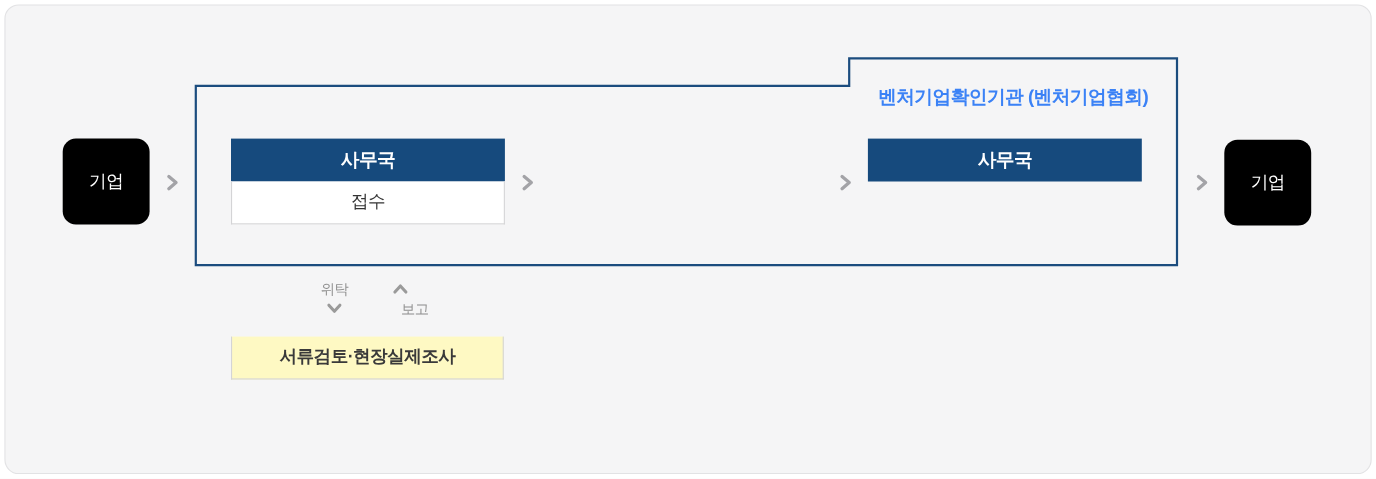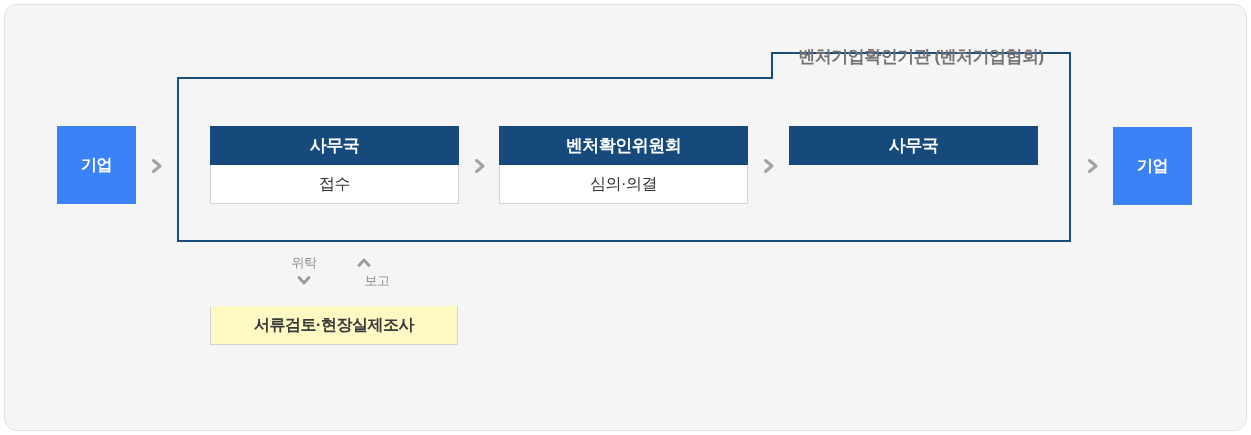--- a/index.html
+++ b/index.html
@@ -15,32 +15,33 @@
     position: absolute; left: 4px; top: 4px;
     width: 1243px; height: 427px;
     background: #f5f5f6;
     border: 1px solid #e2e2e4;
     border-radius: 13px;
   }
 
   .outline-svg { position: absolute; left: 0; top: 0; width: 1251px; height: 435px; pointer-events: none; }
 
   .tab-label {
-    position: absolute; left: 772px; top: 46px; width: 298px; height: 21px;
+    position: absolute; left: 772px; top: 78px; width: 298px; height: 21px;
     line-height: 21px; text-align: center;
-    font-size: 17px; font-weight: 700; color: #737373;
+    font-size: 17px; font-weight: 700; color: #3b82f6;
     letter-spacing: -0.5px;
   }
 
   .company-box {
     position: absolute; width: 79px; height: 78px;
-    background: #3b82f6;
+    background: #000000;
     display: flex; align-items: center; justify-content: center;
-    color: #ffffff; font-size: 16px; font-weight: 700;
+    color: #ffffff; font-size: 16px; font-weight: 400;
     letter-spacing: -0.5px;
+    border-radius: 12px;
   }
   .company-left  { left: 57px;  top: 126px; }
   .company-right { left: 1113px; top: 127px; }
 
   .step-box { position: absolute; top: 126px; width: 249px; }
   .step-box .head {
     height: 39px; line-height: 39px; background: #164a7d;
     color: #ffffff; font-size: 17px; font-weight: 700; text-align: center;
     letter-spacing: -0.5px;
   }
@@ -111,24 +112,20 @@
   </svg>
   <svg class="flow-arrow arrow-4" viewBox="0 0 13 16">
     <path d="M3.5 2.5 L10 8 L3.5 13.5" fill="none" stroke="#a3a3a7" stroke-width="3" stroke-linecap="round" stroke-linejoin="round"></path>
   </svg>
 
   <div class="step-box step-1">
     <div class="head">사무국</div>
     <div class="body">접수</div>
   </div>
 
-  <div class="step-box step-2">
-    <div class="head">벤처확인위원회</div>
-    <div class="body">심의·의결</div>
-  </div>
 
   <div class="step-box step-3">
     <div class="head">사무국</div>
   </div>
 
   <div class="company-box company-right">
     <span>기업</span>
   </div>
 
   <div class="deleg-label label-witak">위탁</div>

